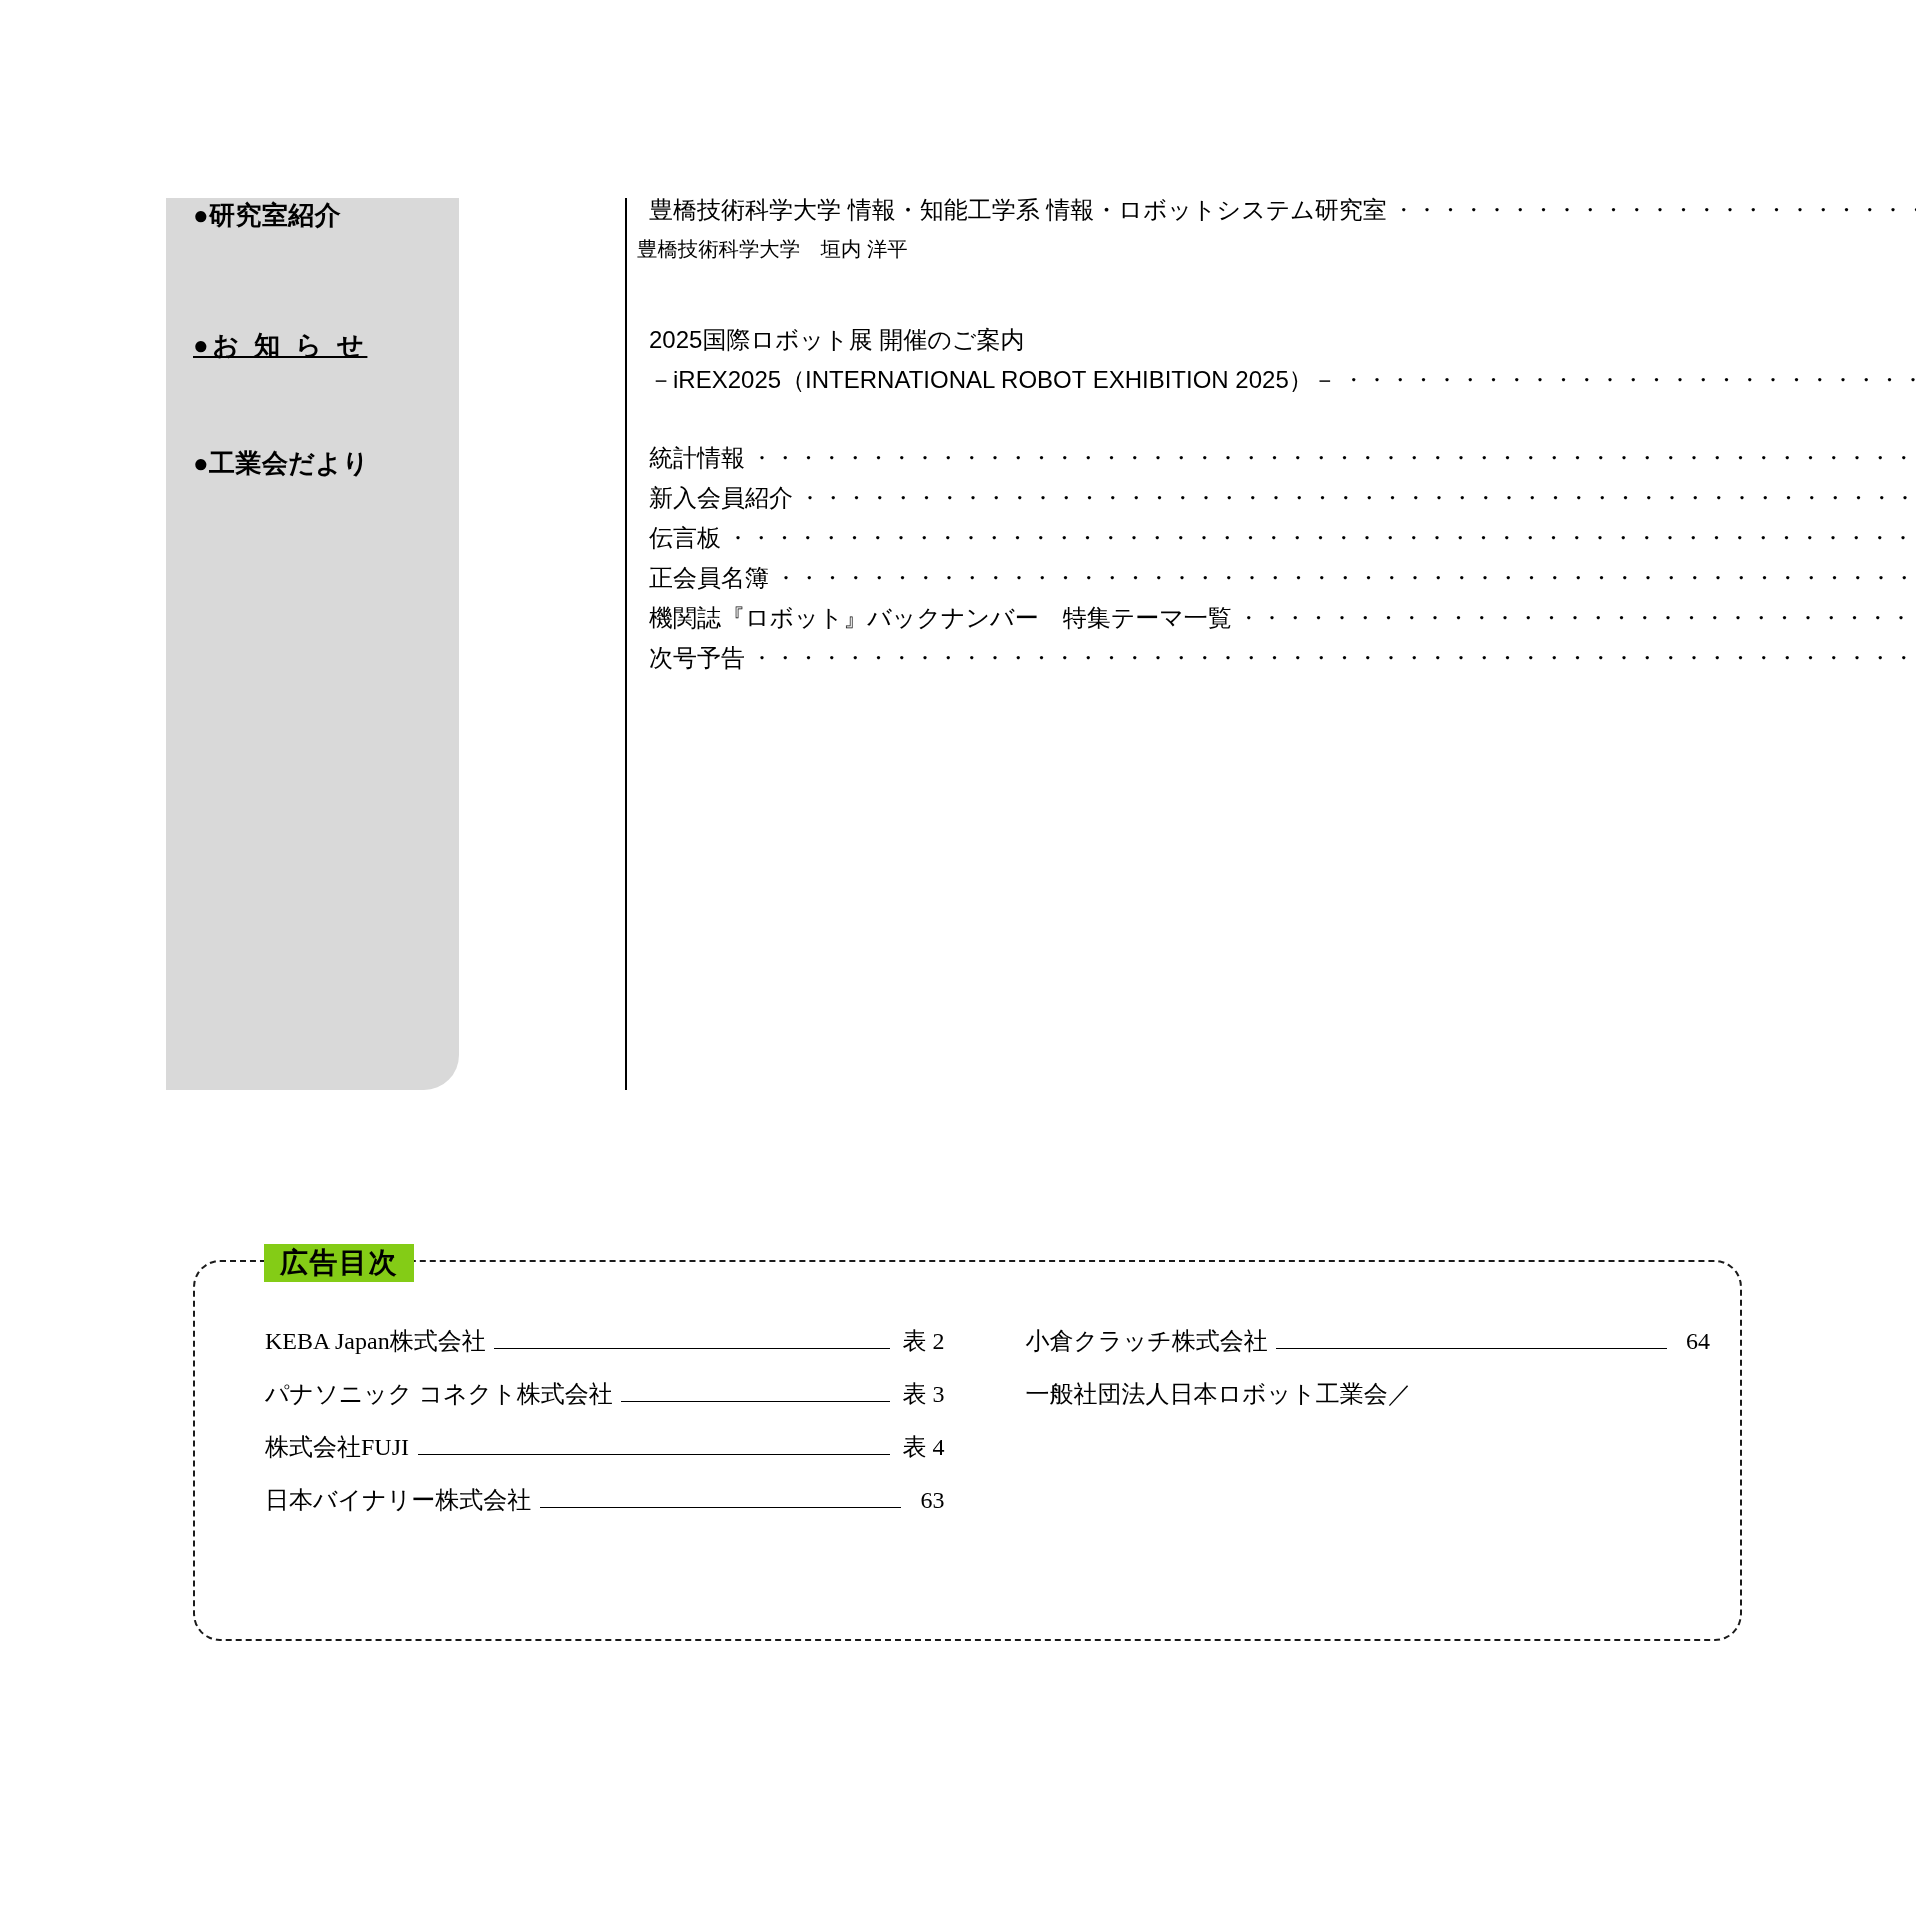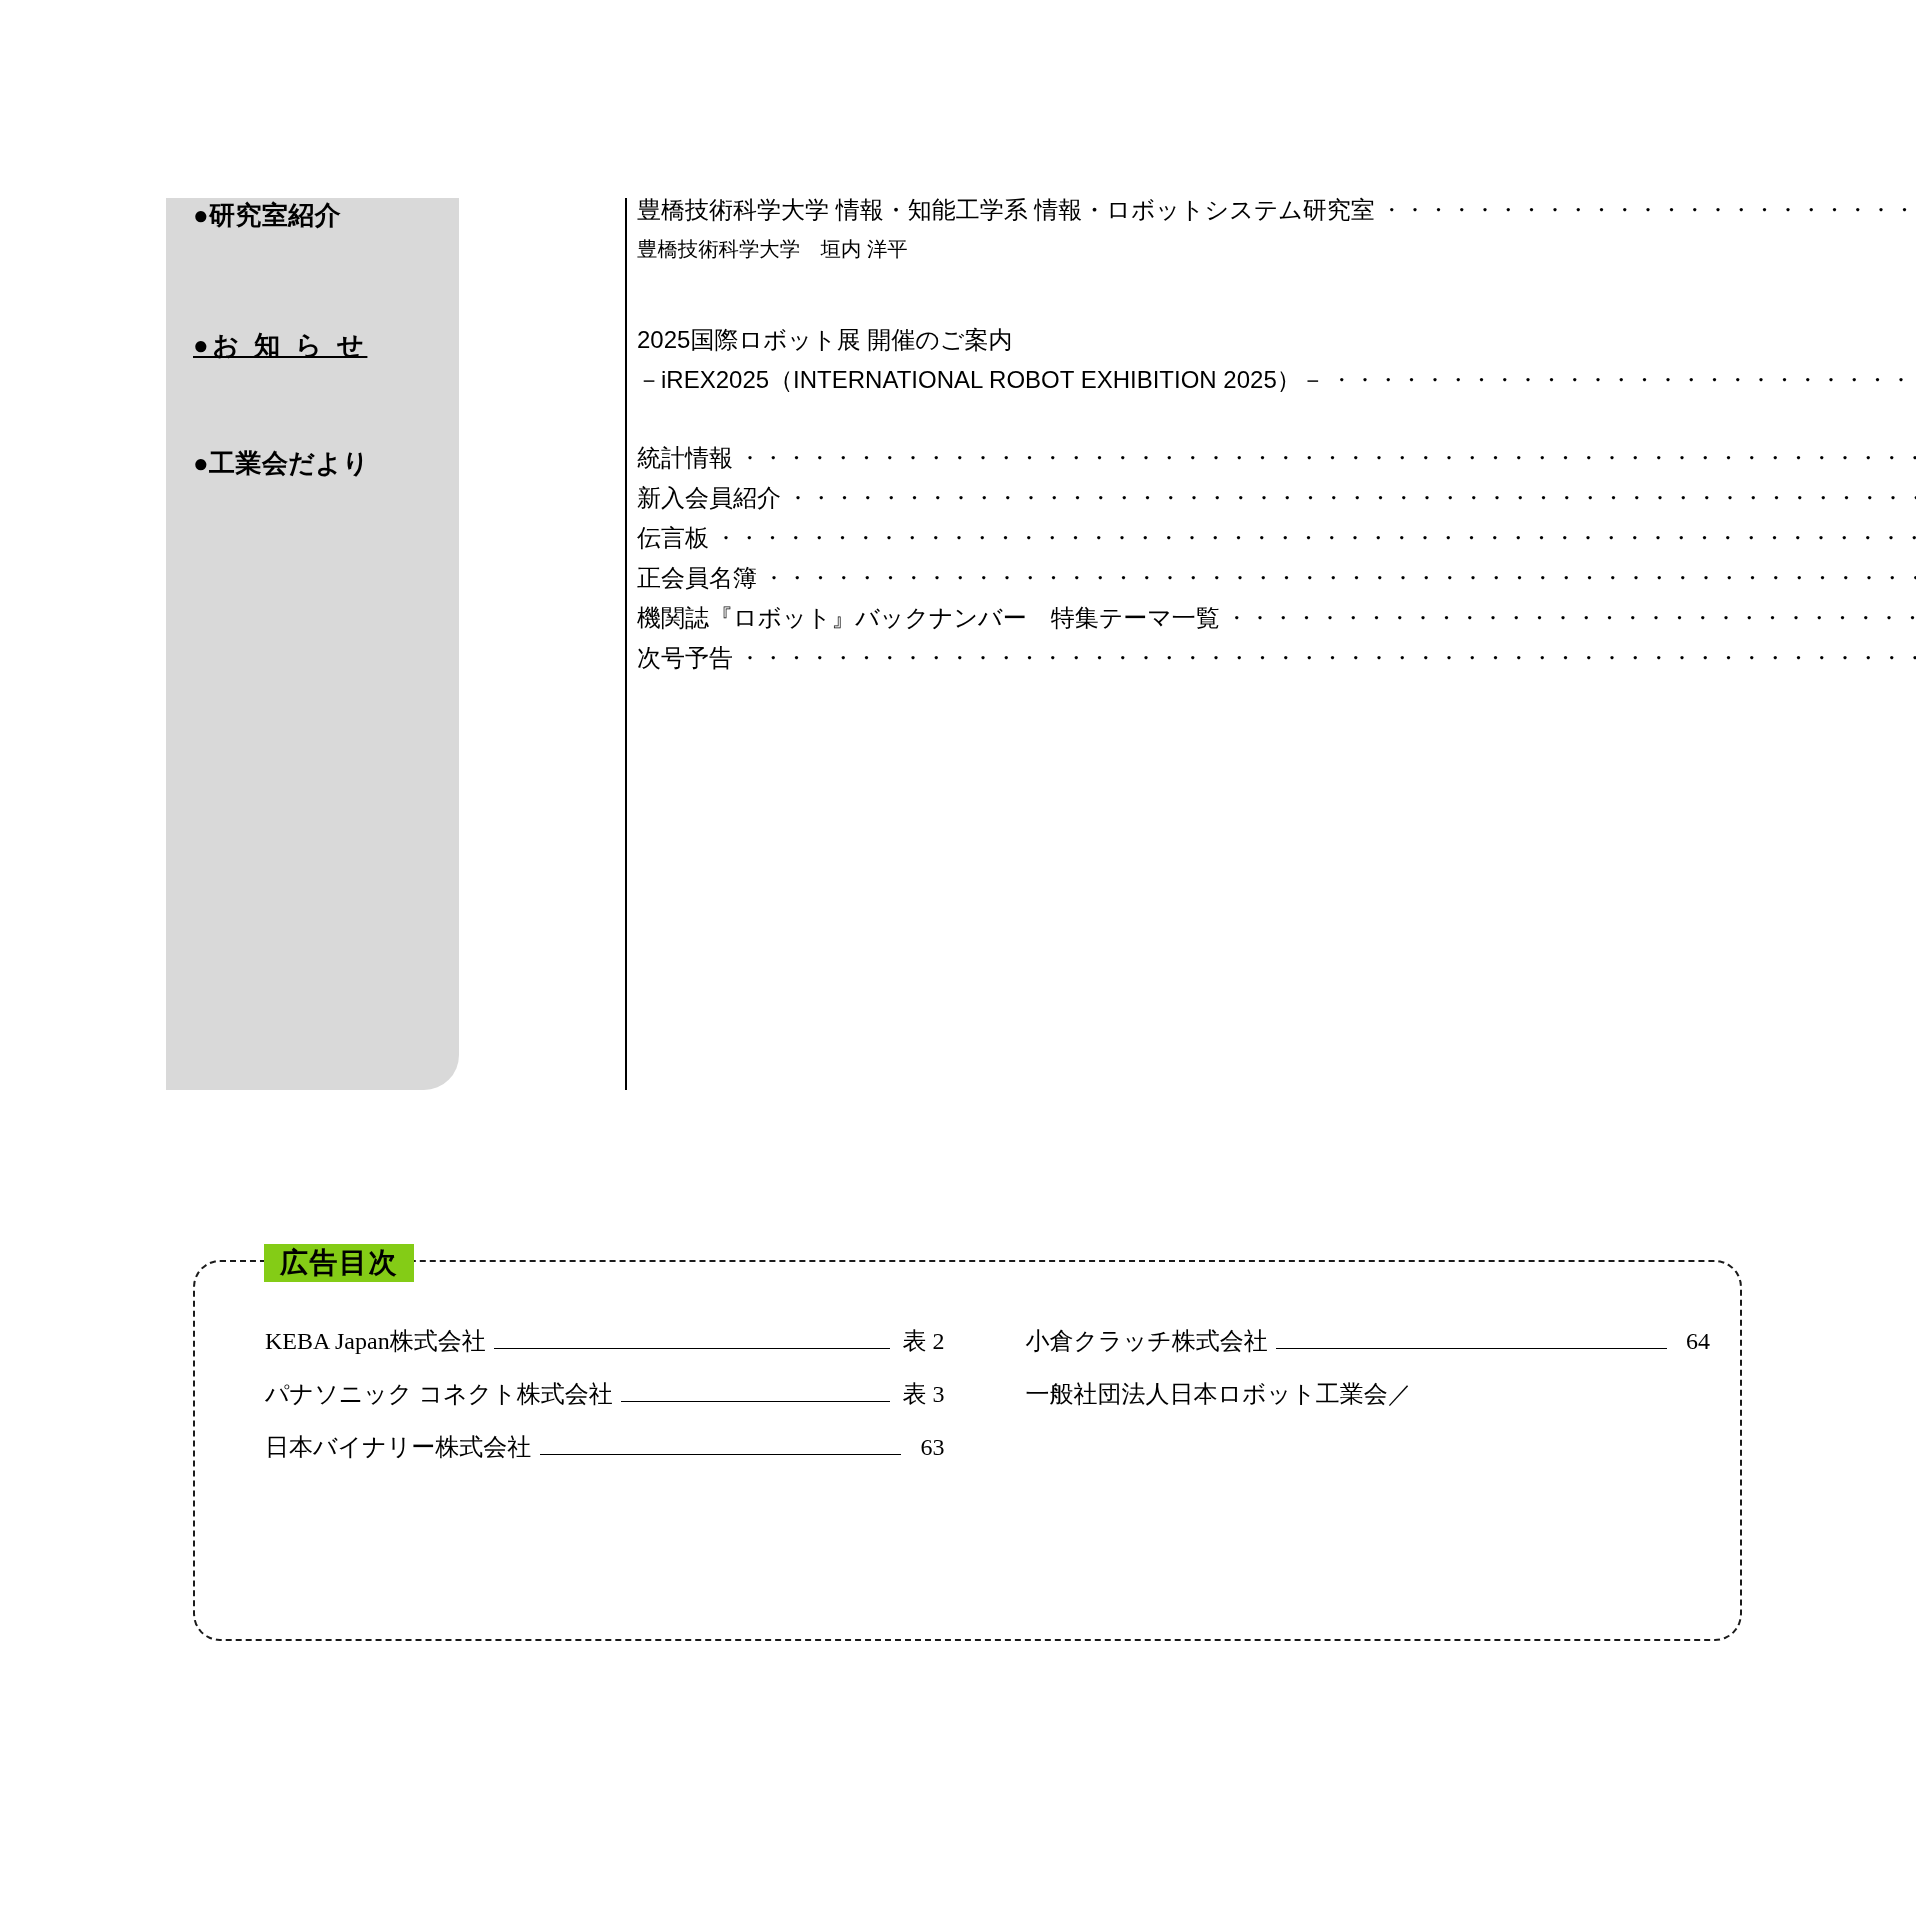--- a/index.html
+++ b/index.html
@@ -68,20 +68,21 @@
 
   .entry-line {
     display: flex;
     align-items: baseline;
     font-size: 24px;
     line-height: 1.0;
     white-space: nowrap;
   }
   .entry-title {
     flex: 0 0 auto;
+    margin-left: 12px;
   }
   .leader {
     flex: 1 1 auto;
     overflow: hidden;
     white-space: nowrap;
     font-size: 21px;
     letter-spacing: 2.3px;
     color: #000;
     padding: 0 6.2px;
     transform: translateY(-1.5px);
@@ -261,20 +262,25 @@
         <span class="ad-dash"></span>
         <span class="ad-page">表 2</span>
       </div>
 
       <div class="ad-row">
         <span class="ad-name">パナソニック コネクト株式会社</span>
         <span class="ad-dash"></span>
         <span class="ad-page">表 3</span>
       </div>
 
+      <div class="ad-row">
+        <span class="ad-name">株式会社FUJI</span>
+        <span class="ad-dash"></span>
+        <span class="ad-page">表 4</span>
+      </div>
 
       <div class="ad-row">
         <span class="ad-name">日本バイナリー株式会社</span>
         <span class="ad-dash"></span>
         <span class="ad-page num">63</span>
       </div>
 
     </div>
 
     <div class="ad-col right">

